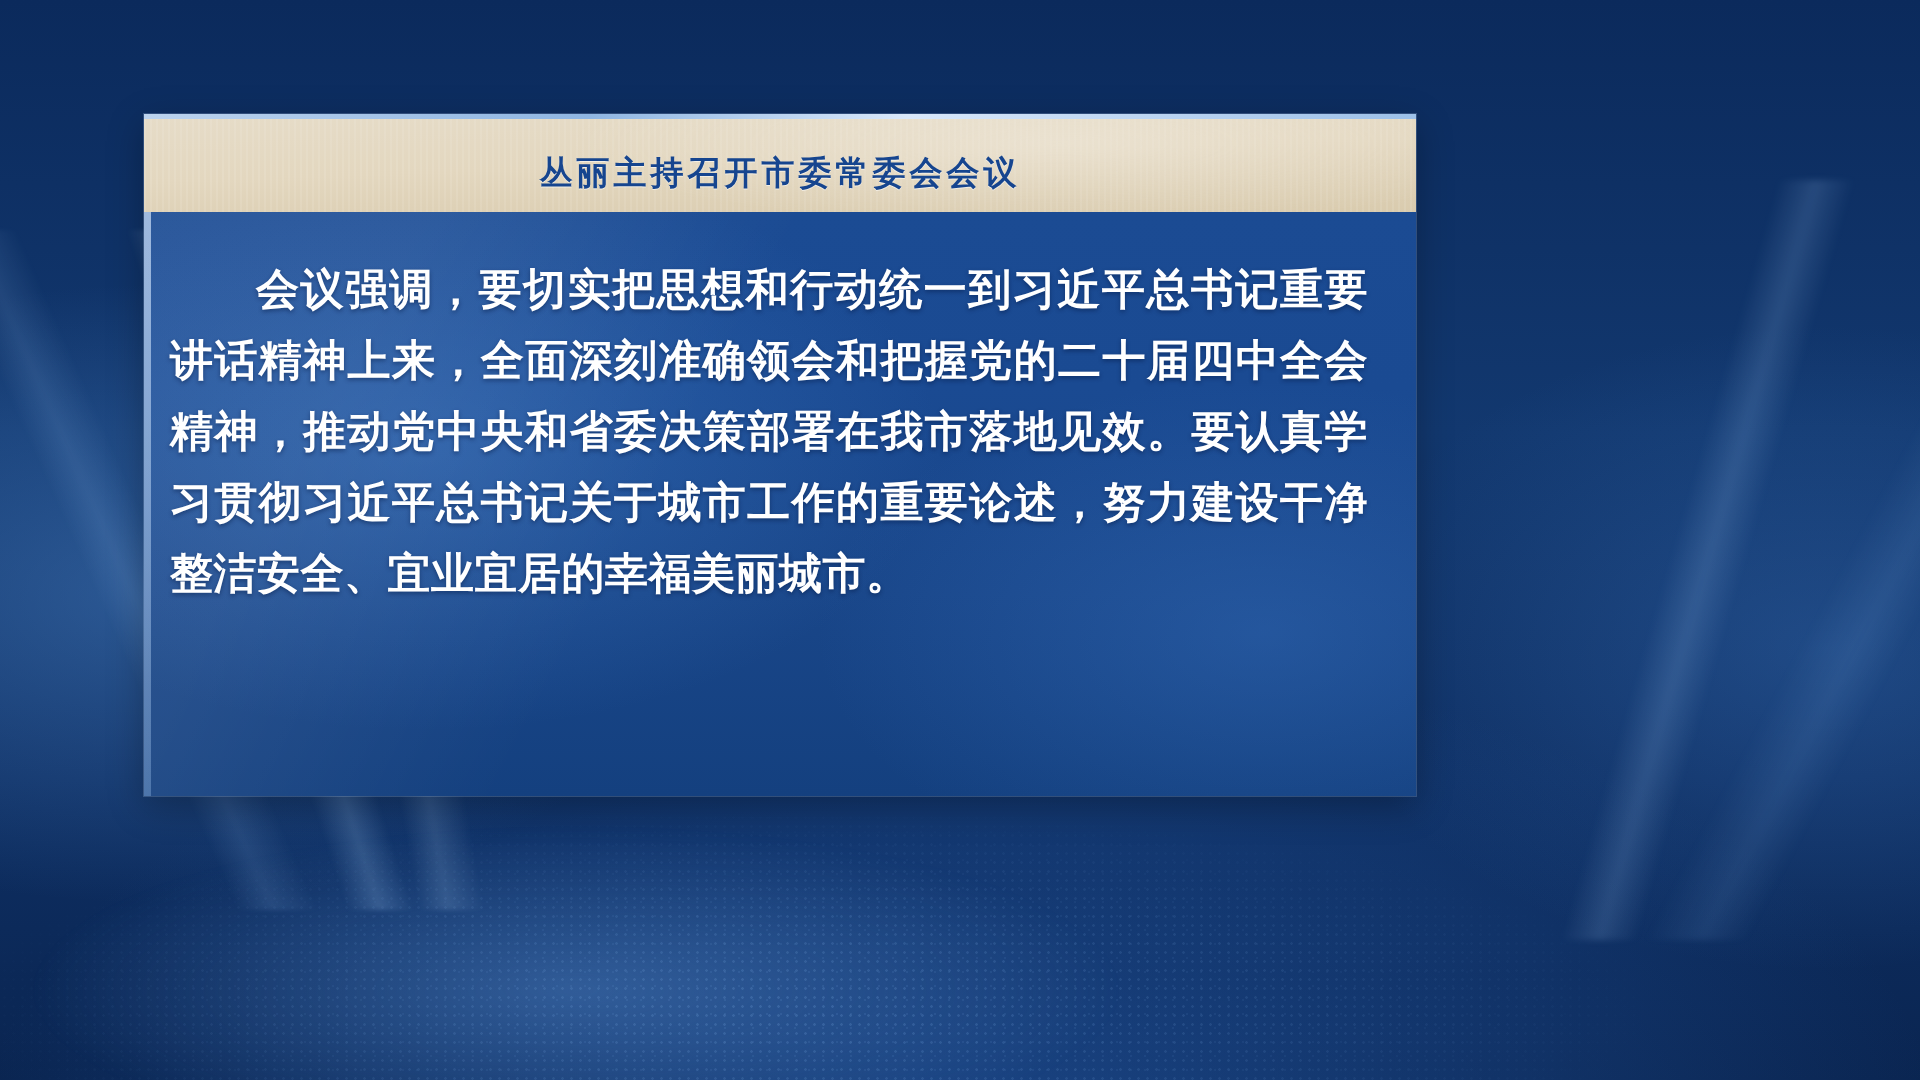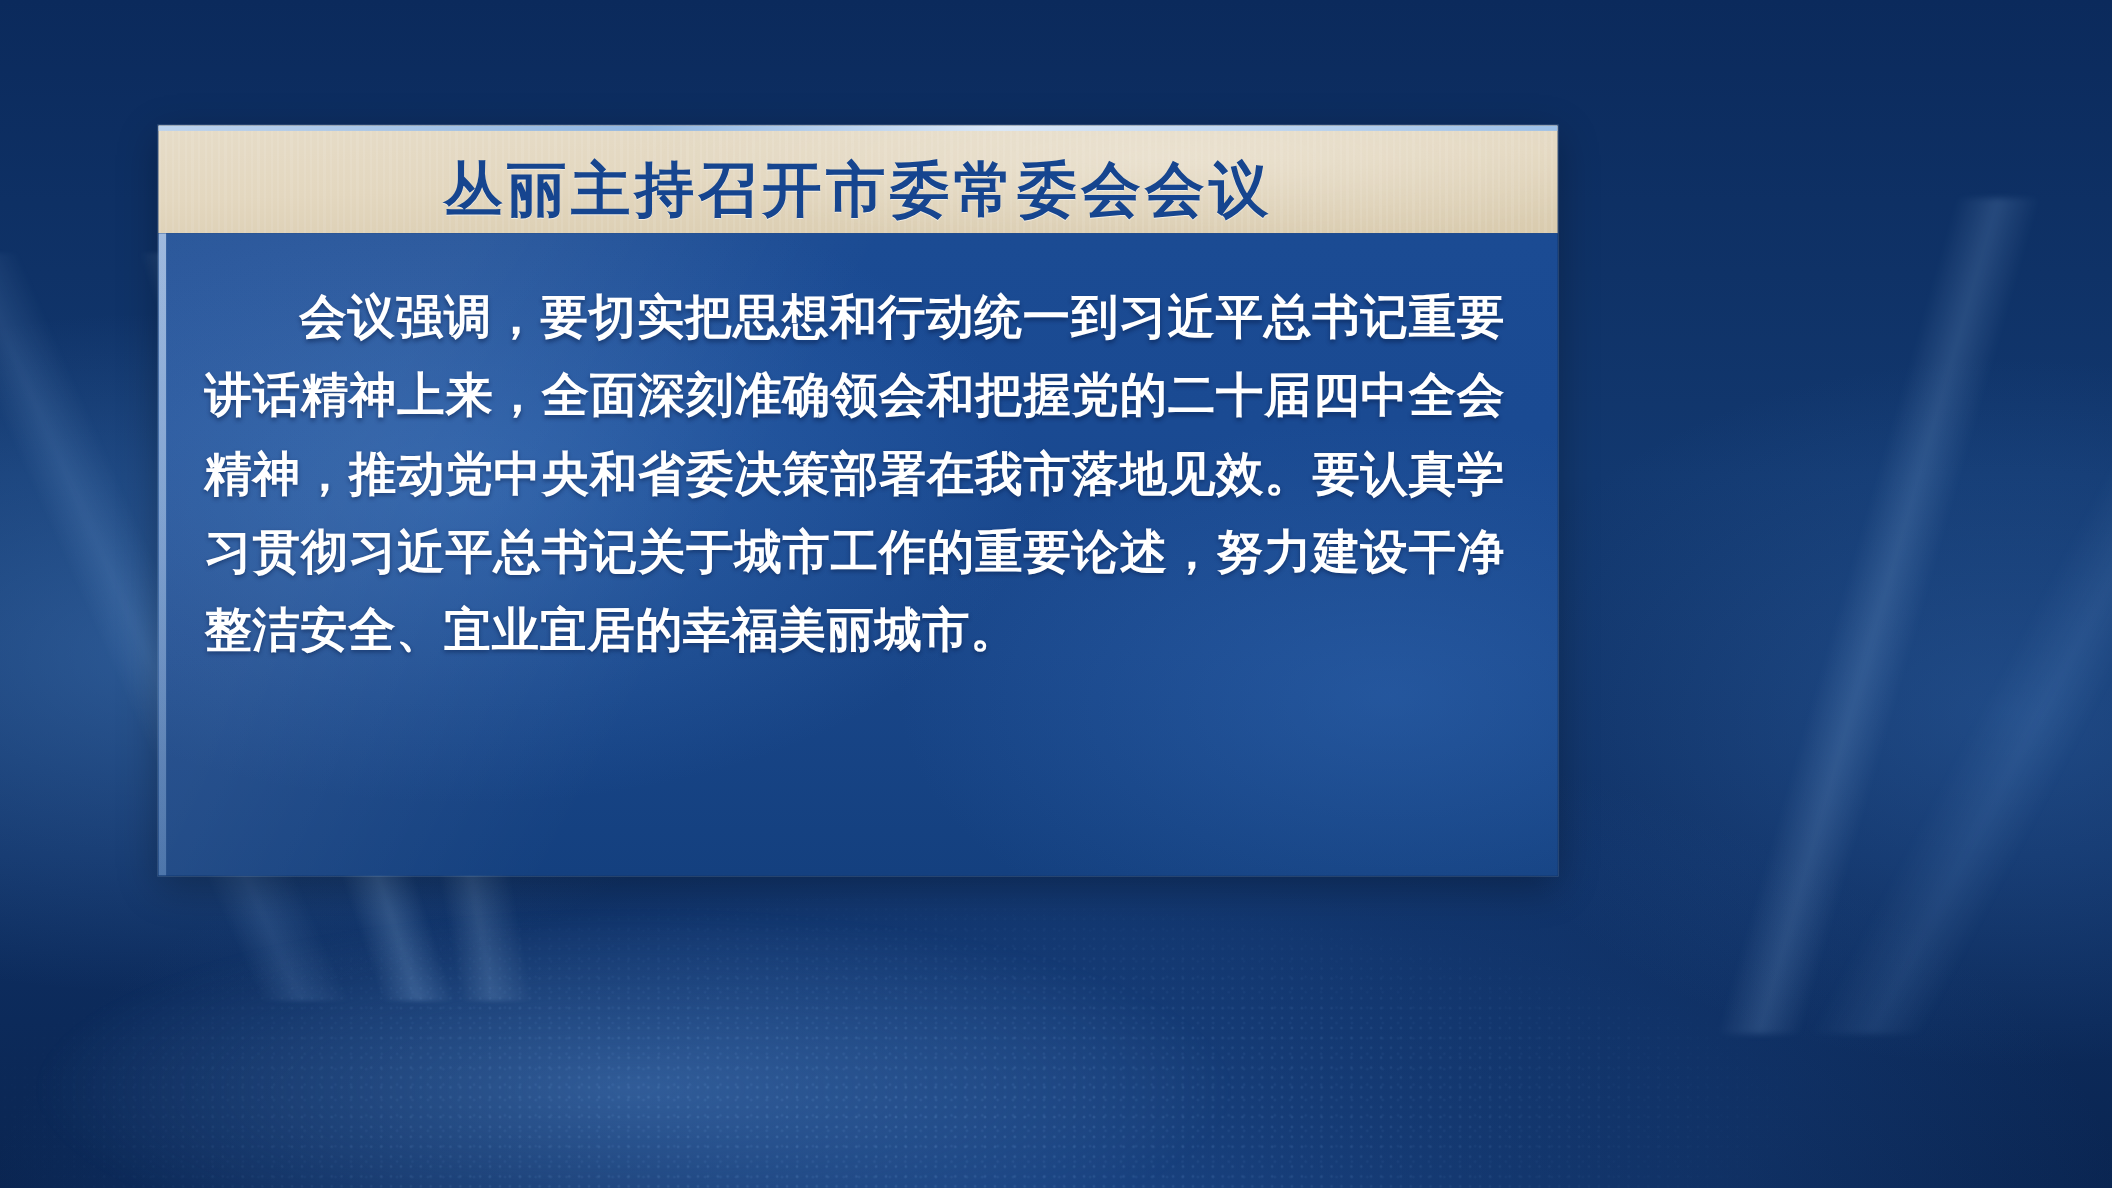--- a/index.html
+++ b/index.html
@@ -73,21 +73,21 @@
   }
   #title-banner::after{
     content:""; position:absolute; left:0; right:0; top:0; height:5px;
     background:linear-gradient(90deg,#bcd3ee 0%, #8fb6e2 35%, #d9e8fa 60%, #9cc0e8 100%);
   }
   #title-text{
     position:relative; z-index:2;
     height:100%;
     display:flex; align-items:center; justify-content:center;
     color:#16458f;
-    font-size:54px;
+    font-size:33px;
     font-weight:bold;
     letter-spacing:4px;
     text-shadow:0 1px 0 rgba(255,255,255,0.55);
     padding-top:20px;
   }
   
   #body-panel{
     position:relative;
     height:584px; width:100%;
     background:
@@ -100,21 +100,21 @@
     content:""; position:absolute; left:0; top:0; bottom:0; width:7px;
     background:linear-gradient(180deg, rgba(205,225,250,0.70), rgba(150,190,235,0.35));
   }
   #body-panel::after{    
     content:""; position:absolute; inset:0;
     background:linear-gradient(118deg, rgba(255,255,255,0.07) 0 18%, rgba(255,255,255,0) 42%);
     pointer-events:none;
   }
   #body-text{
     position:relative; z-index:2;
-    padding:42px 48px 0 42px;
+    padding:42px 48px 0 26px;
     color:#ffffff;
     font-size:43px;
     font-weight:bold;
     line-height:71px;
     letter-spacing:0.5px;
     text-align:justify;
     text-justify:inter-character;
     text-shadow:0 2px 4px rgba(0,20,60,0.45);
   }
   #body-text p{ text-indent:2em; margin:0; }

